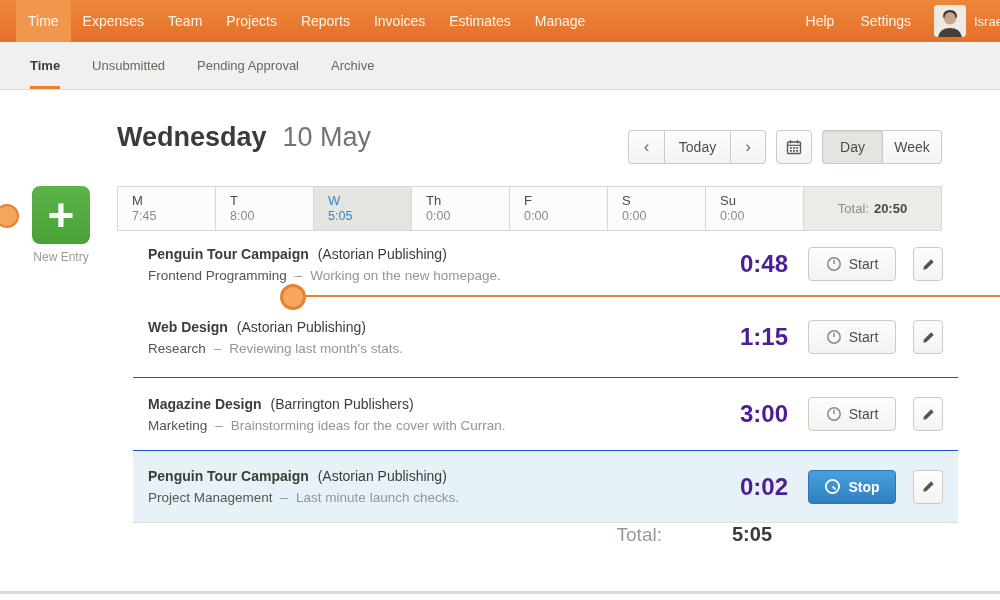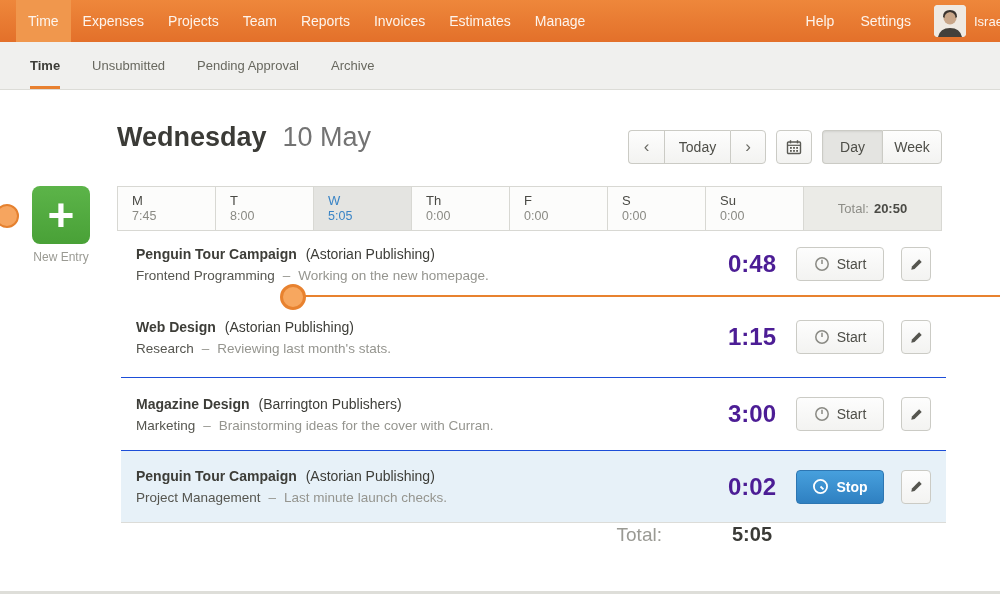--- a/index.html
+++ b/index.html
@@ -76,21 +76,21 @@
             cursor:pointer; }
   .day-cell .d-label { font-size:13px; color:#4a4a45; }
   .day-cell .d-hours { font-size:12.5px; color:#8a8a84; margin-top:1px; }
   .day-cell.selected { background:#e4e4e1; }
   .day-cell.selected .d-label, .day-cell.selected .d-hours { color:#3984c6; }
   .week-total { flex:1; background:#ebebe7; display:flex; align-items:center;
             justify-content:center; font-size:13px; color:#8d8d87; gap:5px; }
   .week-total b { color:#4a4a45; }
 
   
-  .rows { position:absolute; top:141px; left:4px; width:825px; }
+  .rows { position:absolute; top:141px; left:16px; width:825px; }
   .row { display:flex; align-items:center; padding:0 15px; border-bottom:1px solid #1d4ed8; }
   .row:nth-child(1) { height:66px; border-bottom:none; }
   .row:nth-child(2) { height:81px; }
   .row:nth-child(3) { height:73px; }
   .row:nth-child(4) { height:72px; border-bottom:1px solid #dcdcd8; }
   .row.running { background:#e7f1f8; }
   .entry-text { flex:1; min-width:0; }
   .line1 { font-size:14px; color:#3d3d38; }
   .line1 .project { font-weight:bold; }
   .line1 .client { margin-left:5px; }
@@ -117,22 +117,22 @@
 
   svg { display:block; }
 </style>
 </head>
 <body>
 
 <div class="topnav">
   <div class="topnav-left">
     <div class="nav-item active">Time</div>
     <div class="nav-item">Expenses</div>
+    <div class="nav-item">Team</div>
     <div class="nav-item">Projects</div>
-    <div class="nav-item">Team</div>
     <div class="nav-item">Reports</div>
     <div class="nav-item">Invoices</div>
     <div class="nav-item">Estimates</div>
     <div class="nav-item">Manage</div>
   </div>
   <div class="topnav-right">
     <div class="nav-item">Help</div>
     <div class="nav-item">Settings</div>
     <div class="avatar">
       <svg width="32" height="32" viewBox="0 0 32 32">

